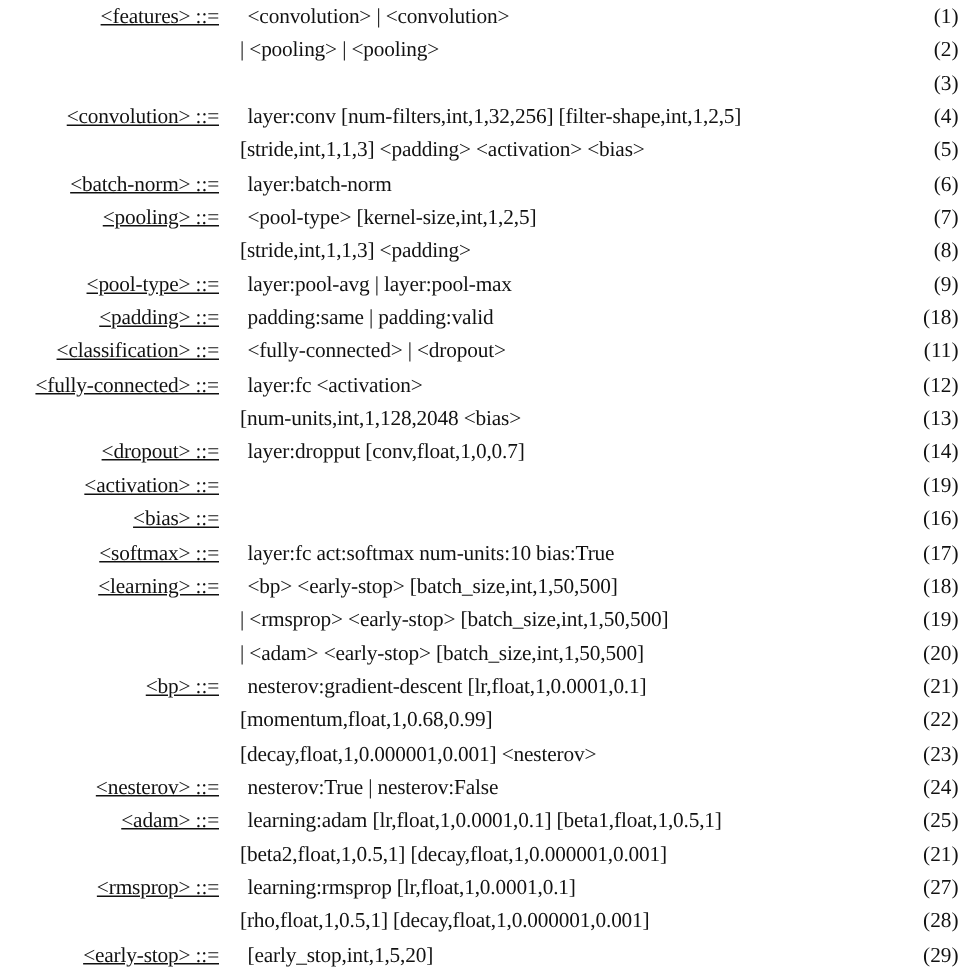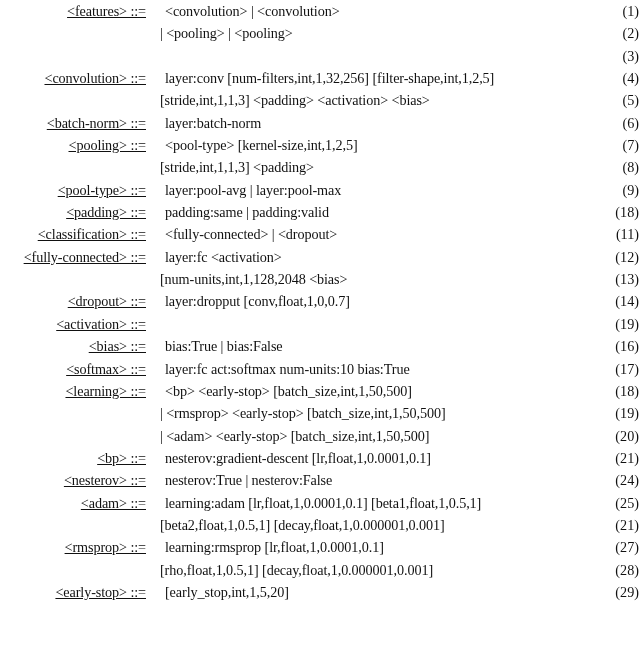--- a/index.html
+++ b/index.html
@@ -125,21 +125,20 @@
       <span class="lhs">&lt;dropout&gt; ::=</span>
       <span class="rhs">layer:dropput [conv,float,1,0,0.7]</span>
       <span class="eqnum">(14)</span>
     </div>
     <div class="row">
       <span class="lhs">&lt;activation&gt; ::=</span>
       <span class="eqnum">(19)</span>
     </div>
     <div class="row">
       <span class="lhs">&lt;bias&gt; ::=</span>
-      <span class="rhs">bias:True | bias:False</span>
       <span class="eqnum">(16)</span>
     </div>
     <div class="row">
       <span class="lhs">&lt;softmax&gt; ::=</span>
       <span class="rhs">layer:fc act:softmax num-units:10 bias:True</span>
       <span class="eqnum">(17)</span>
     </div>
     <div class="row">
       <span class="lhs">&lt;learning&gt; ::=</span>
       <span class="rhs">&lt;bp&gt; &lt;early-stop&gt; [batch_size,int,1,50,500]</span>
@@ -154,20 +153,30 @@
       <span class="lhs"></span>
       <span class="rhs cont">| &lt;adam&gt; &lt;early-stop&gt; [batch_size,int,1,50,500]</span>
       <span class="eqnum">(20)</span>
     </div>
     <div class="row">
       <span class="lhs">&lt;bp&gt; ::=</span>
       <span class="rhs">nesterov:gradient-descent [lr,float,1,0.0001,0.1]</span>
       <span class="eqnum">(21)</span>
     </div>
     <div class="row">
+      <span class="lhs"></span>
+      <span class="rhs cont">[momentum,float,1,0.68,0.99]</span>
+      <span class="eqnum">(22)</span>
+    </div>
+    <div class="row">
+      <span class="lhs"></span>
+      <span class="rhs cont">[decay,float,1,0.000001,0.001] &lt;nesterov&gt;</span>
+      <span class="eqnum">(23)</span>
+    </div>
+    <div class="row">
       <span class="lhs">&lt;nesterov&gt; ::=</span>
       <span class="rhs">nesterov:True | nesterov:False</span>
       <span class="eqnum">(24)</span>
     </div>
     <div class="row">
       <span class="lhs">&lt;adam&gt; ::=</span>
       <span class="rhs">learning:adam [lr,float,1,0.0001,0.1] [beta1,float,1,0.5,1]</span>
       <span class="eqnum">(25)</span>
     </div>
     <div class="row">

